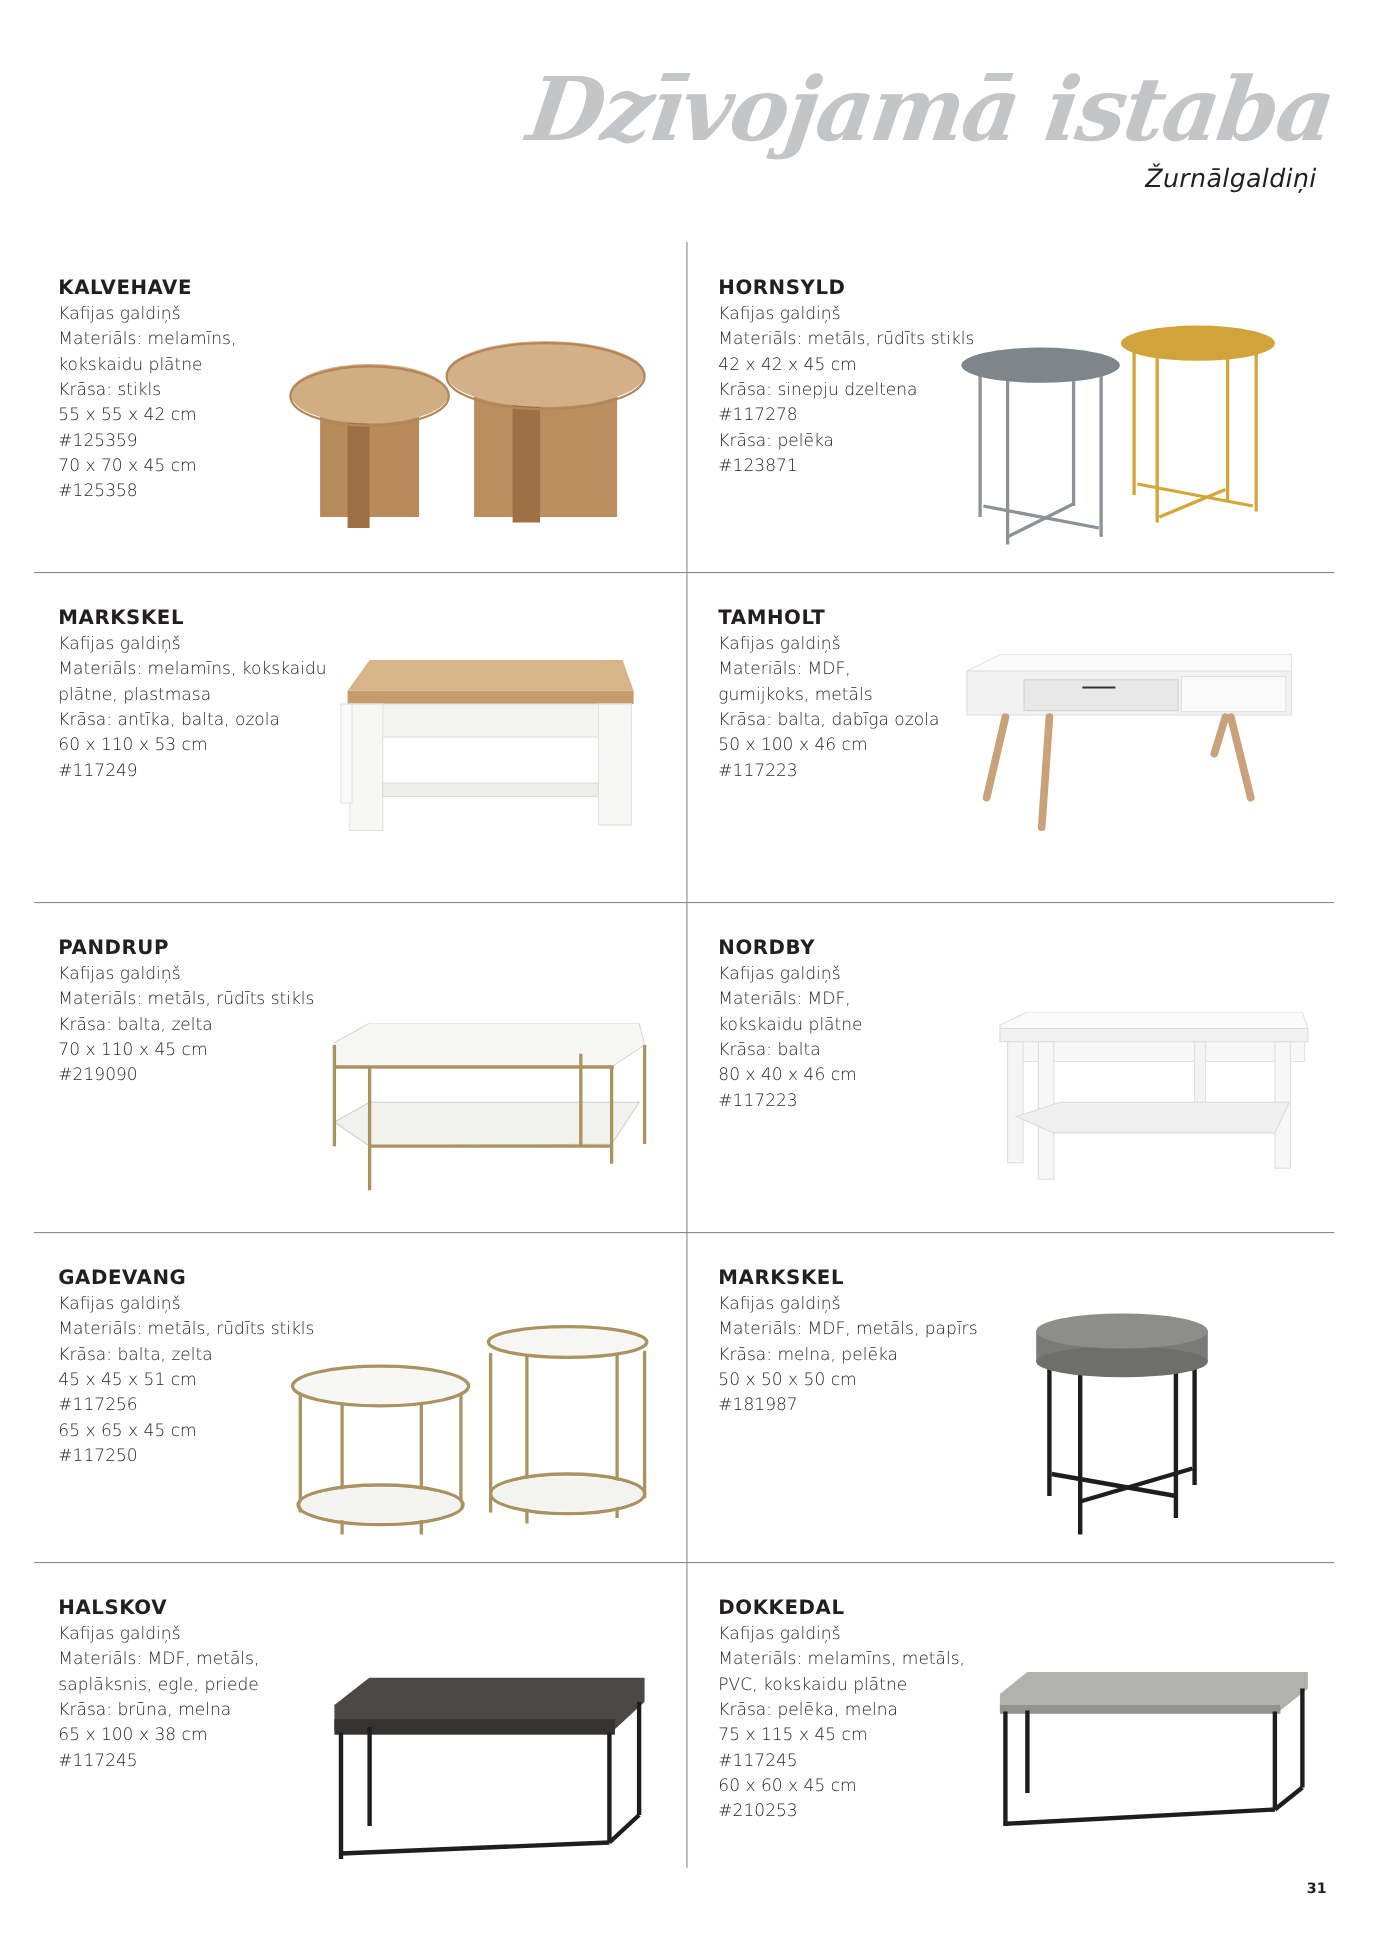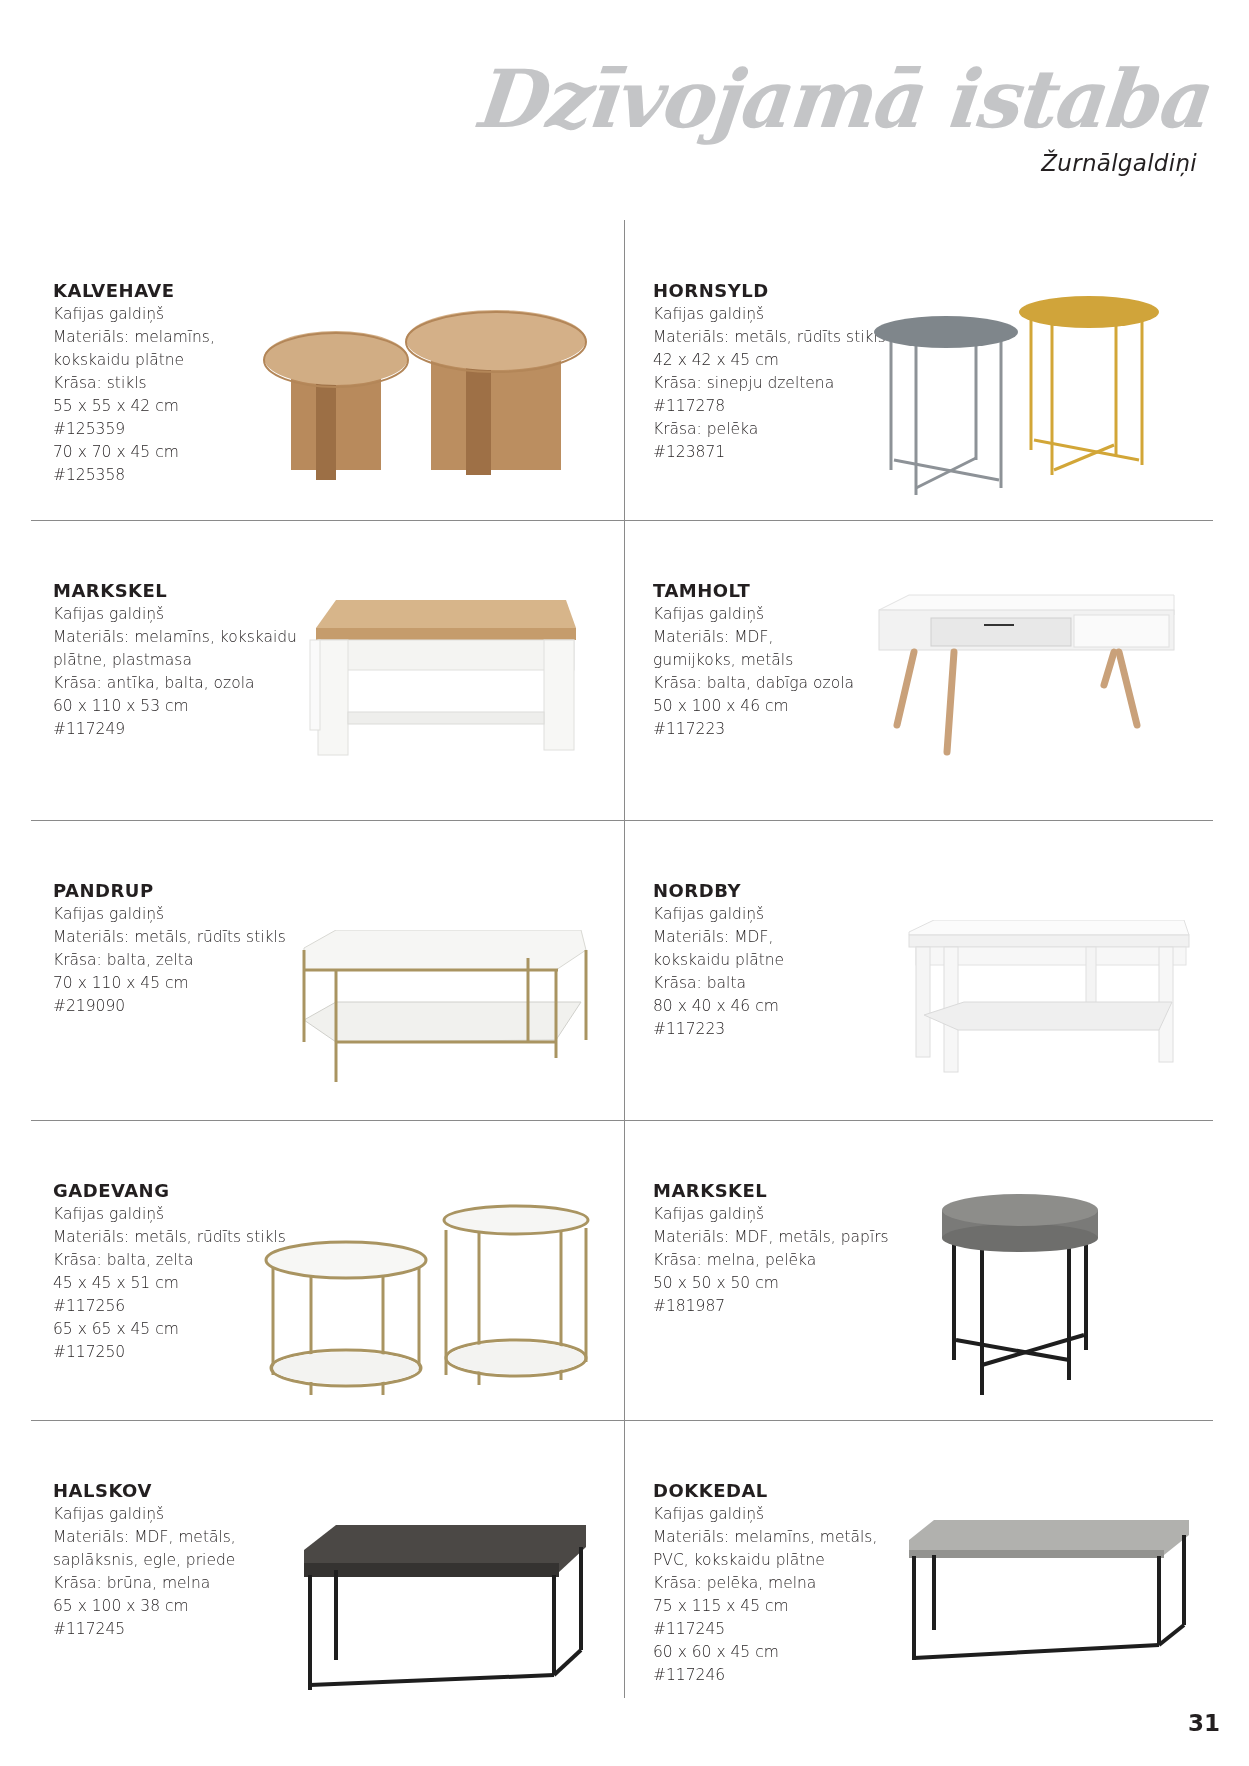--- a/index.html
+++ b/index.html
@@ -19,26 +19,26 @@
     font-size: 23px; color: #231f20; letter-spacing: 0.3px; font-style: italic;
   }
 
   .grid { position: absolute; left: 31px; top: 220px; width: 1182px; height: 1478px; }
   .vline { position: absolute; left: 593px; top: 0; width: 1px; height: 1478px; background: #8a8a8a; }
   .hline { position: absolute; left: 0; width: 1182px; height: 1px; background: #8a8a8a; }
 
   .cell { position: absolute; width: 591px; height: 300px; }
   .cell .info { position: absolute; left: 22px; top: 30px; width: 270px; }
   .cell.right .info { left: 29px; }
-  .name { font-family: "DejaVu Sans", sans-serif; font-weight: bold; font-size: 18px; letter-spacing: 0.5px; line-height: 24px; color: #231f20; margin-top: 29px; }
+  .name { font-family: "DejaVu Sans", sans-serif; font-weight: bold; font-size: 18px; letter-spacing: 0.5px; line-height: 24px; color: #231f20; }
   .line { font-family: "DejaVu Sans", sans-serif; font-weight: 300; font-size: 15.5px; line-height: 23px; color: #231f20; white-space: nowrap; }
 
   .art { position: absolute; }
 
-  .page-num { position: absolute; left: 1188px; top: 1710px; font-family: "DejaVu Sans", sans-serif; font-weight: bold; font-size: 23px; color: #231f20; }
+  .page-num { position: absolute; left: 1188px; top: 1710px; font-family: "DejaVu Sans", sans-serif; font-weight: bold; font-size: 13px; color: #231f20; }
 </style>
 </head>
 <body>
 
 <div class="header-script">Dzīvojamā istaba</div>
 <div class="header-sub">Žurnālgaldiņi</div>
 
 <div class="grid">
   <div class="vline"></div>
   <div class="hline" style="top:300px"></div>
@@ -279,21 +279,21 @@
   <div class="cell right" style="left:593px;top:1200px">
     <div class="info">
       <div class="name">DOKKEDAL</div>
       <div class="line">Kafijas galdiņš</div>
       <div class="line">Materiāls: melamīns, metāls,</div>
       <div class="line">PVC, kokskaidu plātne</div>
       <div class="line">Krāsa: pelēka, melna</div>
       <div class="line">75 x 115 x 45 cm</div>
       <div class="line">#117245</div>
       <div class="line">60 x 60 x 45 cm</div>
-      <div class="line">#117246</div>
+      <div class="line">#210253</div>
     </div>
     <svg class="art" style="left:280px;top:100px" width="300" height="160">
       <polygon points="5,20 30,0 285,0 285,15 260,35 5,35" fill="#b1b1ae"></polygon>
       <rect x="5" y="30" width="255" height="8" fill="#939390"></rect>
       <g stroke="#1e1e1e" stroke-width="4" fill="none">
         <line x1="10" y1="36" x2="10" y2="140"></line>
           <line x1="255" y1="36" x2="255" y2="125"></line>
         <line x1="280" y1="15" x2="280" y2="105"></line>
           <line x1="10" y1="138" x2="255" y2="125"></line>
         <line x1="255" y1="125" x2="280" y2="105"></line>

